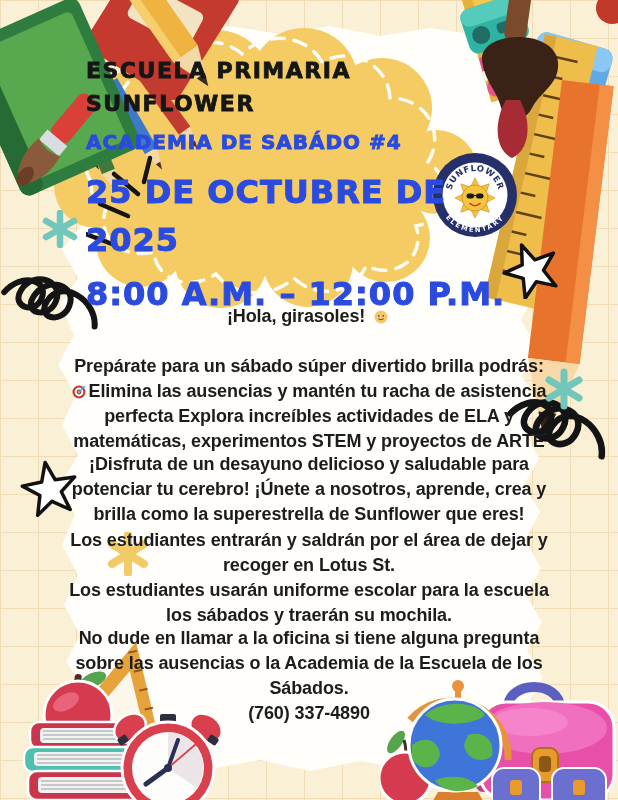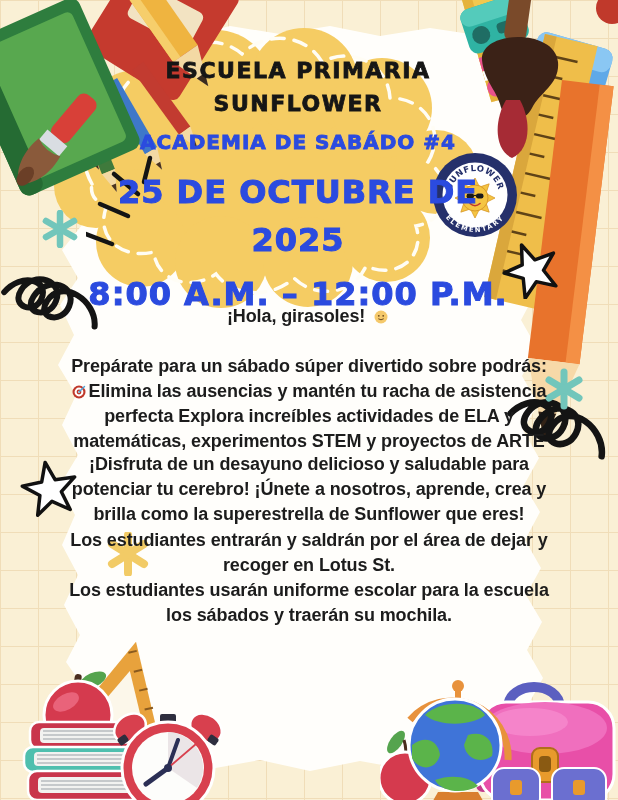--- a/index.html
+++ b/index.html
@@ -11,21 +11,21 @@
       linear-gradient(90deg, #F0DDB8 1px, transparent 1px);
     background-size:38px 38px;
     font-family:"Liberation Sans", sans-serif;
   }
   .abs{position:absolute;}
   svg{display:block;}
 
   
   .cloud-text{
     position:absolute; left:86px; top:54px; width:424px;
-    text-align:center; font-family:"DejaVu Sans", sans-serif; font-weight:bold;
+    text-align:left; font-family:"DejaVu Sans", sans-serif; font-weight:bold;
   }
   .school-line{
     font-size:22px; line-height:33px; color:#161616; letter-spacing:1.5px;
     -webkit-text-stroke:0.8px #161616;
   }
   .event-title{
     margin-top:6px; font-size:20px; line-height:32px; color:#2B4BDF;
     letter-spacing:1px; -webkit-text-stroke:0.9px #2B4BDF;
   }
   .event-date{
@@ -318,35 +318,39 @@
     <span>¡Hola, girasoles!</span>
     <svg class="inline-ico" width="14" height="14" viewBox="0 0 14 14" style="margin-left:4px;">
       <circle cx="7" cy="7" r="6.5" fill="#F5C96B"></circle>
       <circle cx="4.8" cy="5.8" r="0.9" fill="#6b4a1f"></circle>
         <circle cx="9.2" cy="5.8" r="0.9" fill="#6b4a1f"></circle>
       <path d="M 4.6 9 Q 7 10.8 9.4 9" stroke="#6b4a1f" stroke-width="1" fill="none" stroke-linecap="round"></path>
     </svg>
   </div>
 
   <div class="bodytext block-intro">
-    <p>Prepárate para un sábado súper divertido sobre podrás:</p>
+    <p>Prepárate para un sábado súper divertido brilla podrás:</p>
     <p>
       <svg class="inline-ico" width="14" height="14" viewBox="0 0 14 14">
         <circle cx="7" cy="7" r="6.5" fill="#C0392B"></circle>
           <circle cx="7" cy="7" r="4.4" fill="#FFFFFF"></circle>
         <circle cx="7" cy="7" r="2.4" fill="#C0392B"></circle>
           <circle cx="7" cy="7" r="0.9" fill="#FFFFFF"></circle>
         <line x1="7" y1="7" x2="12.5" y2="1.5" stroke="#4FA3D8" stroke-width="1.4" stroke-linecap="round"></line>
       </svg><span>Elimina las ausencias y mantén tu racha de asistencia perfecta Explora increíbles actividades de ELA y matemáticas, experimentos STEM y proyectos de ARTE</span>
     </p>
   </div>
 
   <div class="bodytext block-logistics">
     <p>Los estudiantes entrarán y saldrán por el área de dejar y recoger en Lotus St.</p>
     <p>Los estudiantes usarán uniforme escolar para la escuela los sábados y traerán su mochila.</p>
   </div>
 
   <div class="bodytext block-breakfast">
     <p>¡Disfruta de un desayuno delicioso y saludable para potenciar tu cerebro! ¡Únete a nosotros, aprende, crea y brilla como la superestrella de Sunflower que eres!</p>
   </div>
 
+  <div class="bodytext block-contact">
+    <p>No dude en llamar a la oficina si tiene alguna pregunta sobre las ausencias o la Academia de la Escuela de los Sábados.</p>
+    <p>(760) 337-4890</p>
+  </div>
 
 </div>
 
 </body></html>

